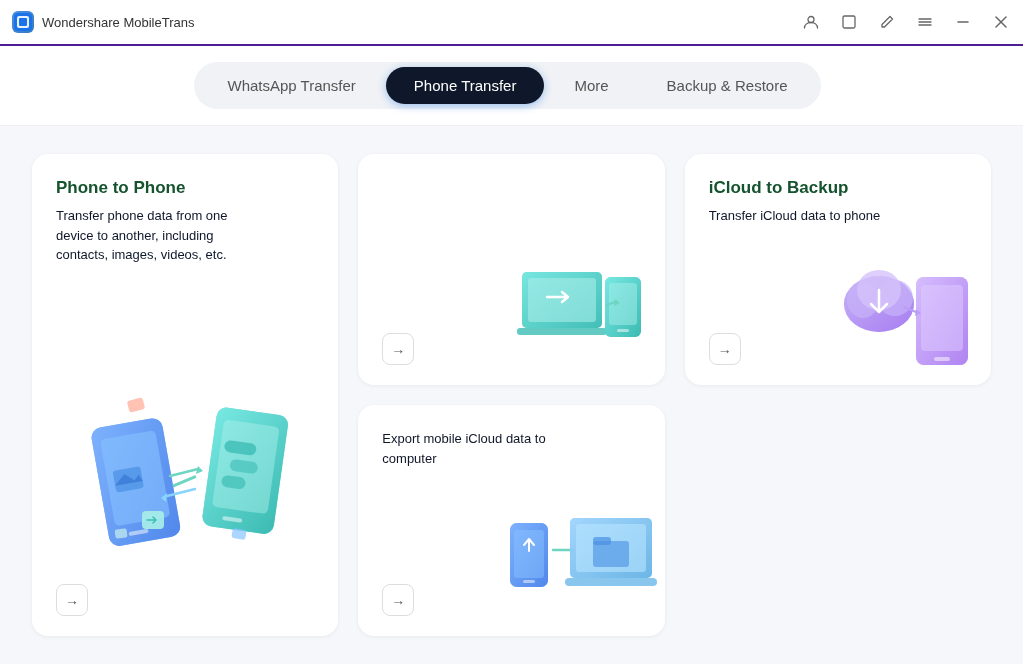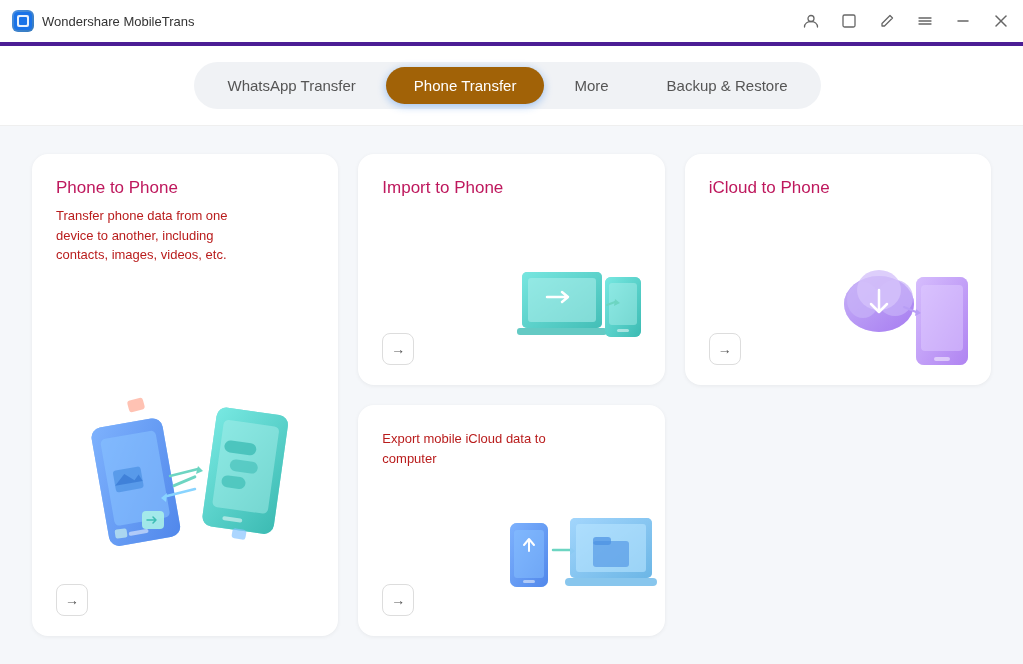--- a/index.html
+++ b/index.html
@@ -14,21 +14,21 @@
       flex-direction: column;
     }
 
     
     .titlebar {
       background: #ffffff;
       height: 46px;
       display: flex;
       align-items: center;
       padding: 0 12px;
-      border-bottom: 4px solid #4c1d95;
+      border-bottom: 2px solid #4c1d95;
       user-select: none;
     }
 
     .titlebar-logo {
       width: 22px;
       height: 22px;
       border-radius: 6px;
       background: linear-gradient(135deg, #4a90e2, #357abd);
       display: flex;
       align-items: center;
@@ -84,21 +84,21 @@
       border-radius: 50px;
       font-size: 15px;
       font-weight: 500;
       cursor: pointer;
       color: #555;
       transition: all 0.2s;
       white-space: nowrap;
     }
 
     .nav-tab.active {
-      background: #a16207;
+      background: #0f172a;
       color: #ffffff;
       box-shadow: 0 2px 8px rgba(26,115,232,0.4);
     }
 
     
     .main-content {
       flex: 1;
       padding: 28px 32px;
       display: grid;
       grid-template-columns: 1fr 1fr 1fr;
@@ -120,28 +120,28 @@
       display: flex;
       flex-direction: column;
     }
 
     .card.large {
       grid-row: span 2;
     }
 
     .card-title {
       font-size: 17px;
-      font-weight: 400;
-      color: #be185d;
+      font-weight: 700;
+      color: #14532d;
       margin-bottom: 8px;
     }
 
     .card-desc {
       font-size: 13px;
-      color: #b91c1c;
+      color: #0f172a;
       line-height: 1.5;
       max-width: 200px;
     }
 
     .card-arrow {
       width: 32px;
       height: 32px;
       border: 1.5px solid #ddd;
       border-radius: 8px;
       display: flex;
@@ -277,21 +277,20 @@
         </defs>
       </svg>
     </div>
 
     <div style="margin-top:auto; padding-top:8px;">
       <div class="card-arrow">→</div>
     </div>
   </div>
 
   <div class="card">
-    <span class="card-title">Import to Phone</span>
 
     <div style="position:absolute; right:8px; bottom:8px; width:150px; height:120px;">
       <svg width="150" height="120" viewBox="0 0 150 120" fill="none">
 
         <g transform="translate(5, 10)">
           <rect x="10" y="5" width="80" height="56" rx="5" fill="#4ecdc4" opacity="0.85"></rect>
           <rect x="10" y="5" width="80" height="56" rx="5" fill="url(#laptopGrad)" opacity="0.7"></rect>
           <rect x="16" y="11" width="68" height="44" rx="3" fill="#a8ede9" opacity="0.6"></rect>
           <rect x="5" y="61" width="90" height="7" rx="3" fill="#3dbdb5" opacity="0.8"></rect>
 
@@ -319,21 +318,22 @@
         </defs>
       </svg>
     </div>
 
     <div style="margin-top:auto; padding-top:8px;">
       <div class="card-arrow">→</div>
     </div>
   </div>
 
   <div class="card">
-    <span class="card-title">iCloud to Phone</span>
+    <span class="card-title">iCloud to Backup</span>
+    <span class="card-desc">Transfer iCloud data to phone</span>
 
     <div style="position:absolute; right:5px; bottom:8px; width:150px; height:130px;">
       <svg width="150" height="130" viewBox="0 0 150 130" fill="none">
 
         <g transform="translate(80, 30)">
           <rect x="0" y="0" width="52" height="88" rx="8" fill="#c8a8f5" opacity="0.9"></rect>
           <rect x="0" y="0" width="52" height="88" rx="8" fill="url(#icloudPhoneGrad)" opacity="0.8"></rect>
           <rect x="5" y="8" width="42" height="66" rx="4" fill="#e0ccff" opacity="0.5"></rect>
           <rect x="18" y="80" width="16" height="4" rx="2" fill="white" opacity="0.5"></rect>
         </g>

